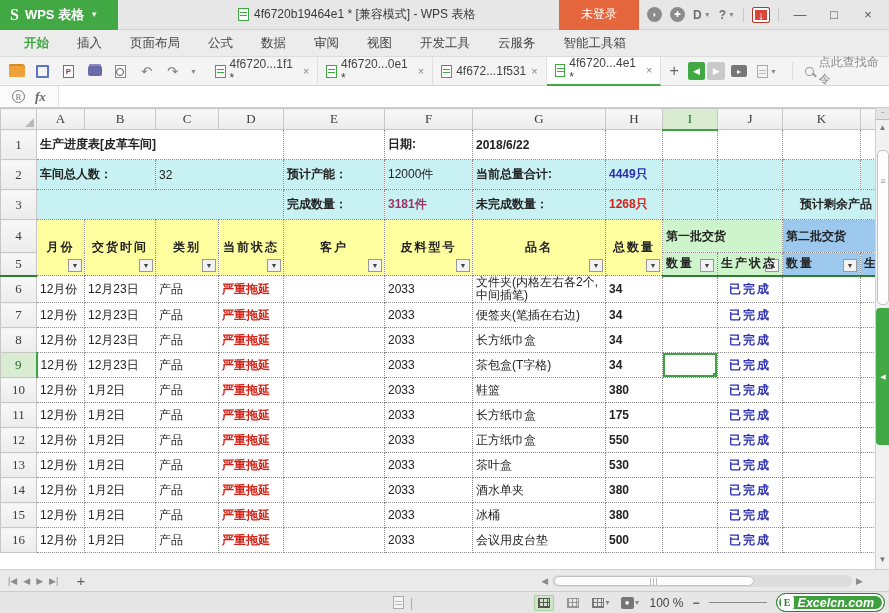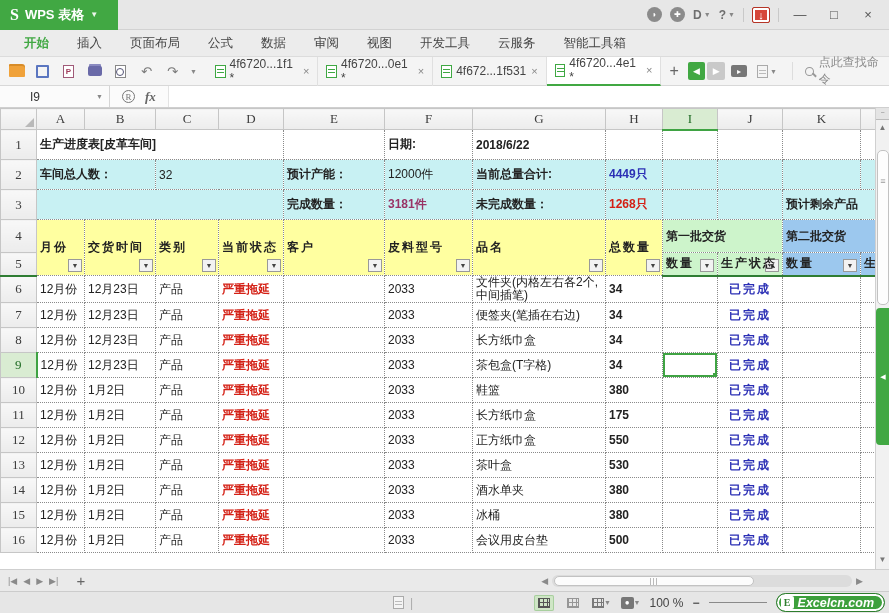--- a/index.html
+++ b/index.html
@@ -73,35 +73,35 @@
   .rowhdr.selhdr { border-bottom:1px solid #c6c6c6; border-right:2px solid var(--sel-green); color:#1f6b24; }
   tr.colrow th { height:21px; }
   .corner { position:relative; }
   .corner::after { content:""; position:absolute; right:2px; bottom:2px; border-left:9px solid transparent; border-bottom:9px solid #b9b9b9; }
   .cyan td { background:var(--cyan); }
   .bold { font-weight:bold; }
   .t-blue { color:var(--val-blue); font-weight:bold; }
   .t-red { color:var(--val-red); font-weight:bold;margin-left:48px; }
   .t-purple { color:var(--val-purple); font-weight:bold; }
   .infrow td { height:30px; }
-  .hy { background:var(--hdr-yellow)!important; position:relative; font-weight:bold; text-align:left; vertical-align:middle; border-right:1px dotted #8a8a8a; border-bottom:1px dotted #8a8a8a; letter-spacing:2px; }
+  .hy { background:var(--hdr-yellow)!important; position:relative; font-weight:bold; text-align:center; vertical-align:middle; border-right:1px dotted #8a8a8a; border-bottom:1px dotted #8a8a8a; letter-spacing:2px; }
   .hg { background:var(--hdr-green)!important; font-weight:bold; text-align:left; border-right:1px dotted #8a8a8a; border-bottom:1px dotted #8a8a8a; }
   .hb { background:var(--hdr-blue)!important; font-weight:bold; text-align:left; border-right:1px dotted #8a8a8a; border-bottom:1px dotted #8a8a8a; }
   tr.subhdr th { border-bottom:2px solid #2f7d33; height:23px; }
   .filter-btn { position:absolute; right:2px; bottom:3px; width:14px; height:13px; background:#f2f2f2; border:1px solid #999; font-size:7px; color:#444; display:flex; align-items:center; justify-content:center; letter-spacing:0; }
   .filter-in { float:right; width:14px; height:13px; background:#f2f2f2; border:1px solid #999; font-size:7px; color:#444; display:flex; align-items:center; justify-content:center; margin-top:4px; letter-spacing:0; }
   .sub-label { letter-spacing:2px; }
   .c-status { color:var(--val-red); font-weight:bold; }
   .c-done { color:var(--val-blue); font-weight:bold; letter-spacing:2px;text-align:center; }
   .c-qty { font-weight:bold; }
   .c-product { font-size:12px; }
   .wrap2 { white-space:normal; line-height:13px; vertical-align:top; }
   .sel-cell { box-shadow:inset 0 0 0 2px var(--sel-green); position:relative; }
   .sel-cell::after { content:""; position:absolute; right:0; bottom:0; width:4px; height:4px; background:var(--sel-green); }
-  .clipk { font-weight:bold; }
+  .clipk { font-weight:bold;text-align:right; }
 
   
   .vscroll { position:absolute; right:0; top:0; width:14px; height:461px; background:#f1f1f1; border-left:1px solid #d0d0d0; }
   .vs-split { position:absolute; top:0; left:0; right:0; height:12px; background:#e4e4e4; border-bottom:1px solid #bbb; color:#888; font-size:7px; text-align:center; line-height:10px; }
   .vs-up { position:absolute; top:13px; left:0; right:0; height:14px; color:#777; font-size:8px; text-align:center; line-height:14px; }
   .vs-thumb { position:absolute; top:42px; left:1px; width:12px; height:155px; background:#fdfdfd; border:1px solid #c2c2c2; border-radius:5px; color:#999; font-size:9px; text-align:center; line-height:60px; }
   .side-tab { position:absolute; top:200px; left:0; width:14px; height:137px; background:var(--wps-green); border-radius:4px 0 0 4px; color:#fff; font-size:7px; display:flex; align-items:center; justify-content:center; }
   .vs-down { position:absolute; bottom:2px; left:0; right:0; height:12px; color:#777; font-size:8px; text-align:center; }
 
   
@@ -137,21 +137,26 @@
 <body>
 
 <div class="app">
 
   <div class="titlebar">
     <div class="wps-logo">
       <span class="wps-s">S</span>
       <span>WPS 表格</span>
       <span class="wps-caret">▼</span>
     </div>
+    <div class="doc-title">
+      <span class="file-ic"></span>
+      <span>4f6720b19464e1 * [兼容模式] - WPS 表格</span>
+    </div>
     <div class="tb-right">
+      <div class="login-btn">未登录</div>
       <span class="circle-ic">◗</span>
       <span class="circle-ic">✚</span>
       <span class="gray-ic">D<span class="mini-caret">▼</span></span>
       <span class="gray-ic">
           <span>?</span>
           <span class="mini-caret">▼</span>
         </span>
       <span class="vsep"></span>
       <span class="dl-ic">↓</span>
       <span class="vsep"></span>
@@ -227,24 +232,20 @@
         <span class="clip-ic"></span>
         <span class="mini-caret">▼</span>
       </span>
     <div class="cmd-search">
       <span class="mag"></span>
       <span>点此查找命令</span>
     </div>
   </div>
 
   <div class="formulabar">
-    <div class="namebox">
-      <span>I9</span>
-      <span class="mini-caret">▼</span>
-    </div>
     <div class="fx-zone">
       <span class="rfun">R</span>
       <span class="fx">fx</span>
     </div>
     <div class="formula-input"></div>
   </div>
 
   <div class="sheet">
     <table>
       <colgroup>

